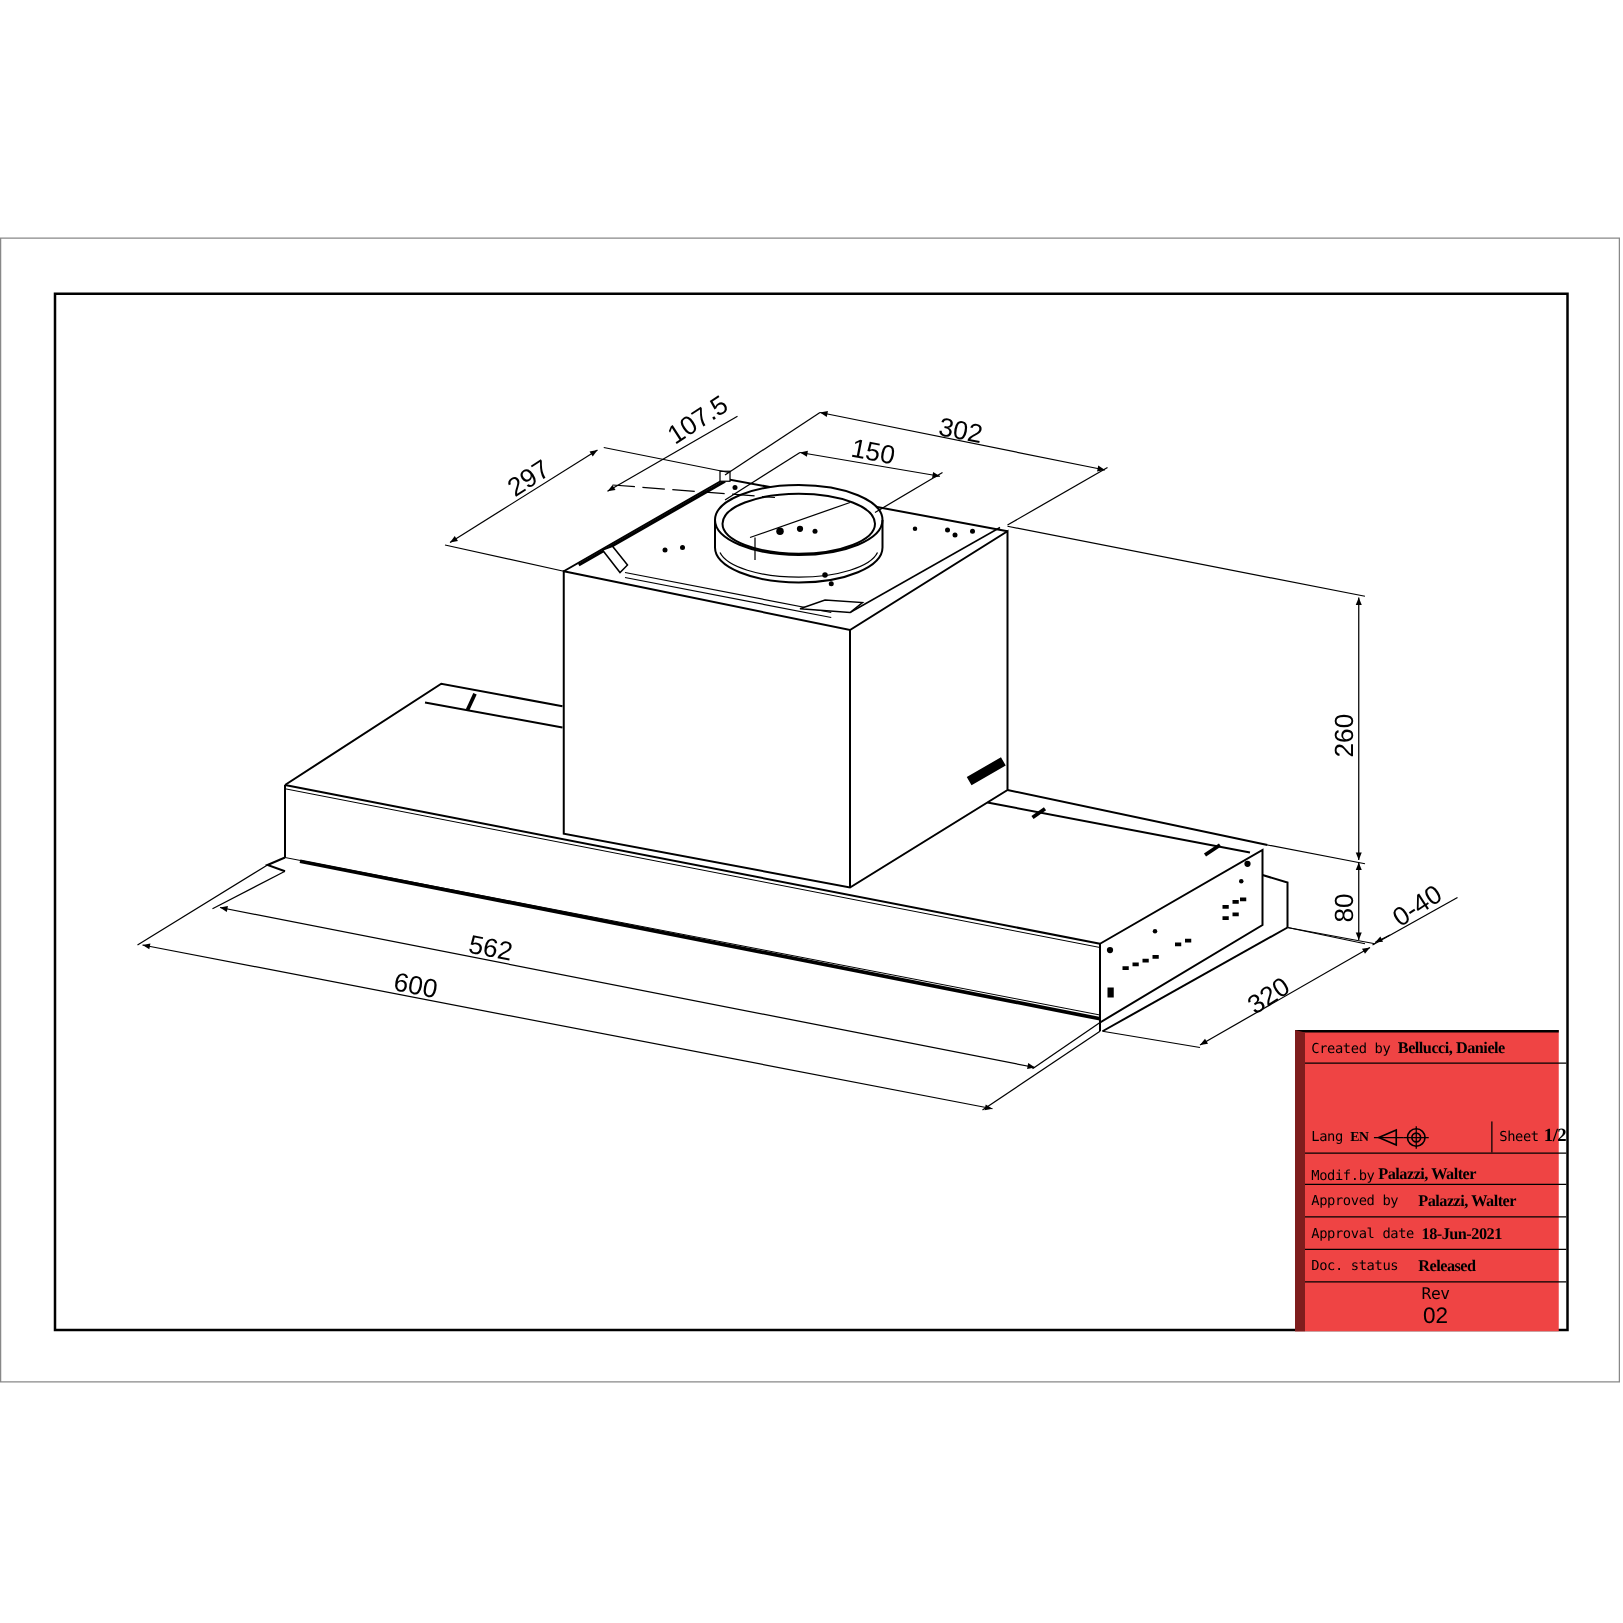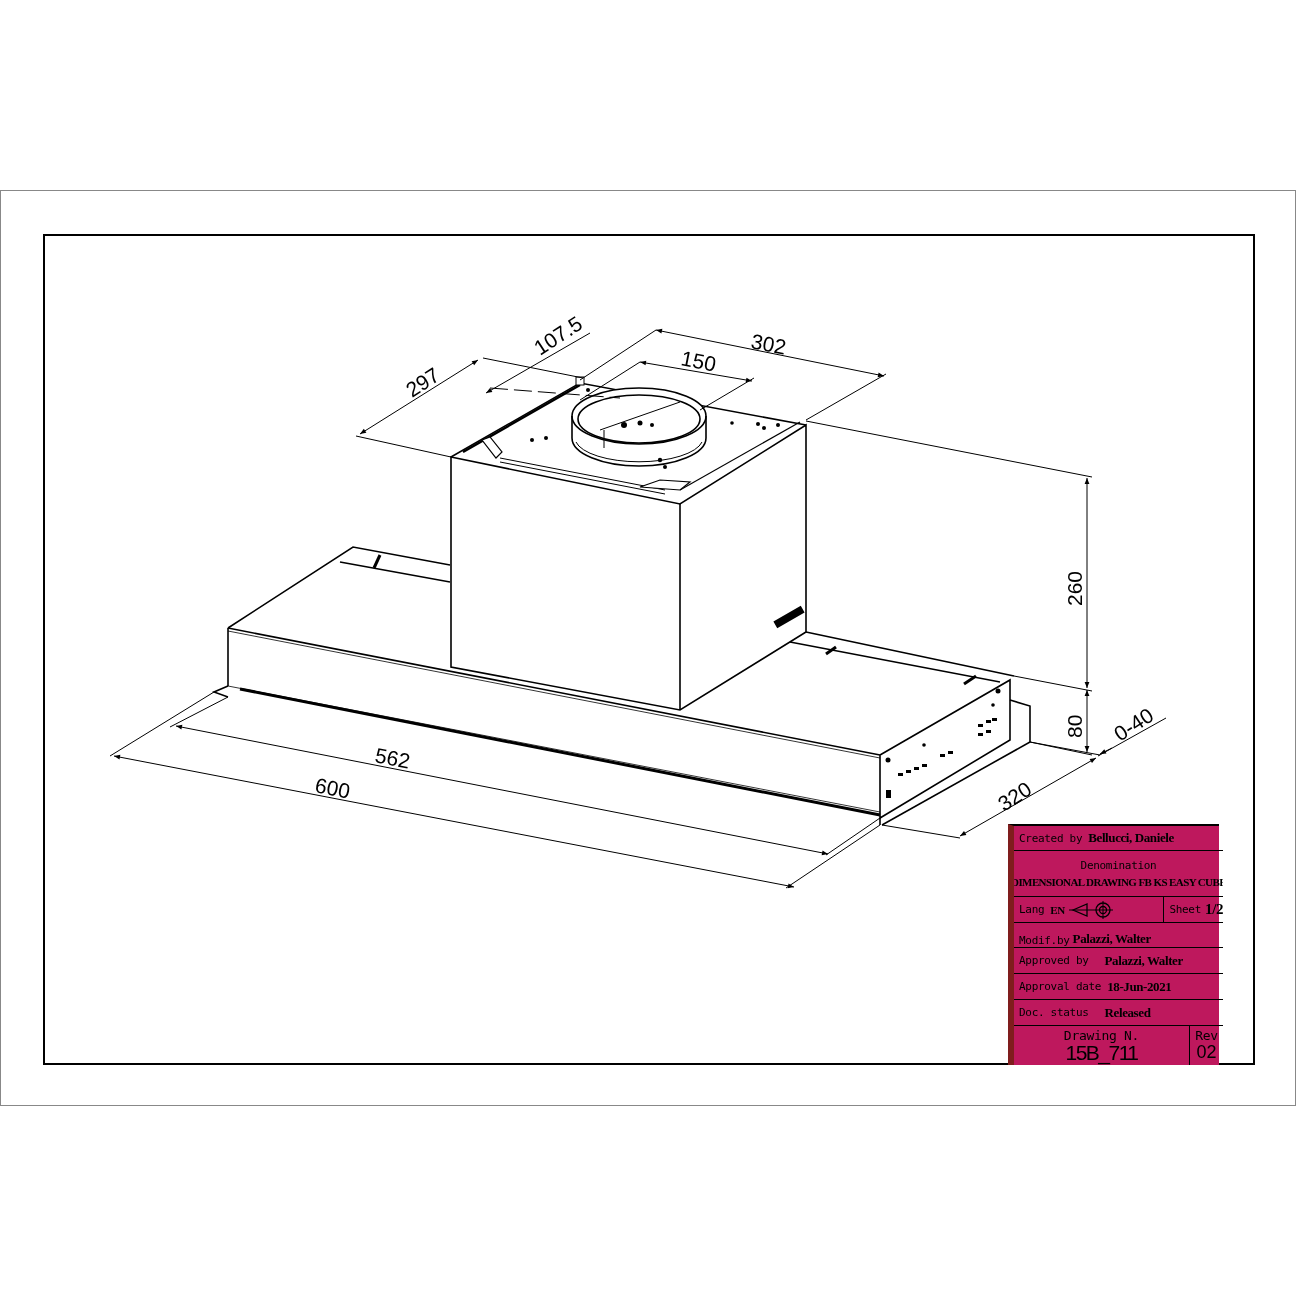--- a/index.html
+++ b/index.html
@@ -2,21 +2,21 @@
 <html><head>
 <meta charset="utf-8">
 <style>
   html,body{margin:0;padding:0;background:#fff;}
   body{width:1298px;height:1298px;position:relative;overflow:hidden;font-family:"Liberation Sans",sans-serif;}
   #sheet{position:absolute;left:0;top:190px;width:1296px;height:916px;border:1px solid #888;box-sizing:border-box;}
   #frame{position:absolute;left:43px;top:234px;width:1212px;height:831px;border:2px solid #000;box-sizing:border-box;}
   svg#drawing{position:absolute;left:0;top:0;}
   .dimtxt{font-family:"Liberation Sans",sans-serif;font-size:21px;fill:#000;}
   
-  #titleblock{position:absolute;left:1008px;top:824px;width:211px;height:241px;border-left:6px solid #7f1d1d;border-top:2px solid #000;box-sizing:border-box;background:#be185d;}
+  #titleblock{position:absolute;left:1036px;top:824px;width:211px;height:241px;border-left:8px solid #7f1d1d;border-top:2px solid #000;box-sizing:border-box;background:#ef4444;}
   .tb-row{position:absolute;left:0;width:209px;border-bottom:1px solid #000;box-sizing:border-box;display:flex;align-items:center;white-space:nowrap;overflow:hidden;}
   .lbl{font-family:"DejaVu Sans Mono",monospace;font-size:11px;color:#000;padding-left:5px;letter-spacing:-0.3px;}
   .val{font-family:Liberation Serif, serif;font-weight:bold;font-size:13px;color:#000;padding-left:6px;letter-spacing:-0.4px;}
 </style>
 </head>
 <body>
 
 <div id="sheet"></div>
 <div id="frame"></div>
 
@@ -163,24 +163,20 @@
     <text class="dimtxt" x="374" y="762" transform="rotate(11 374 762)">562</text>
     <text class="dimtxt" x="314" y="792" transform="rotate(11 314 792)">600</text>
   </g>
 </svg>
 
 <div id="titleblock">
   <div class="tb-row" style="top:0;height:25px;">
     <span class="lbl">Created by</span>
     <span class="val">Bellucci, Daniele</span>
   </div>
-  <div class="tb-row" style="top:25px;height:46px;flex-direction:column;justify-content:center;">
-    <span class="lbl" style="padding:0;">Denomination</span>
-    <span class="val" style="padding:0;font-size:11px;letter-spacing:-0.6px;margin-top:4px;">DIMENSIONAL DRAWING FB KS EASY CUBE</span>
-  </div>
   <div class="tb-row" style="top:71px;height:26px;">
     <div style="width:166px;height:26px;border-right:1px solid #000;display:flex;align-items:center;box-sizing:border-box;">
       <span class="lbl">Lang</span>
       <span class="val" style="font-size:11px;">EN</span>
       <svg width="48" height="20" viewBox="0 0 48 20" style="margin-left:4px;">
         <polygon points="4,10 18,4 18,16" fill="none" stroke="#000" stroke-width="1.3" transform="translate(0,0)"></polygon>
         <line x1="0" y1="10" x2="24" y2="10" stroke="#000" stroke-width="1"></line>
         <circle cx="34" cy="10" r="7" fill="none" stroke="#000" stroke-width="1.3"></circle>
         <circle cx="34" cy="10" r="3.5" fill="none" stroke="#000" stroke-width="1.3"></circle>
         <line x1="24" y1="10" x2="44" y2="10" stroke="#000" stroke-width="1"></line>
@@ -200,22 +196,18 @@
   </div>
   <div class="tb-row" style="top:148px;height:26px;">
     <span class="lbl">Approval date</span>
     <span class="val" style="padding-left:6px;">18-Jun-2021</span>
   </div>
   <div class="tb-row" style="top:174px;height:26px;">
     <span class="lbl">Doc. status</span>
     <span class="val" style="padding-left:16px;">Released</span>
   </div>
   <div class="tb-row" style="top:200px;height:39px;border-bottom:none;">
-    <div style="width:176px;height:39px;border-right:1px solid #000;box-sizing:border-box;display:flex;flex-direction:column;align-items:center;justify-content:center;">
-      <span class="lbl" style="padding:0;font-size:13px;line-height:13px;">Drawing N.</span>
-      <span style="font-family:'Liberation Sans',sans-serif;font-size:21px;line-height:21px;letter-spacing:-1.5px;">15B_711</span>
-    </div>
     <div style="flex:1;height:39px;display:flex;flex-direction:column;align-items:center;justify-content:center;">
       <span class="lbl" style="padding:0;font-size:13px;line-height:13px;">Rev</span>
       <span style="font-family:'Liberation Sans',sans-serif;font-size:18px;line-height:21px;">02</span>
     </div>
   </div>
 </div>
 
 </body></html>

